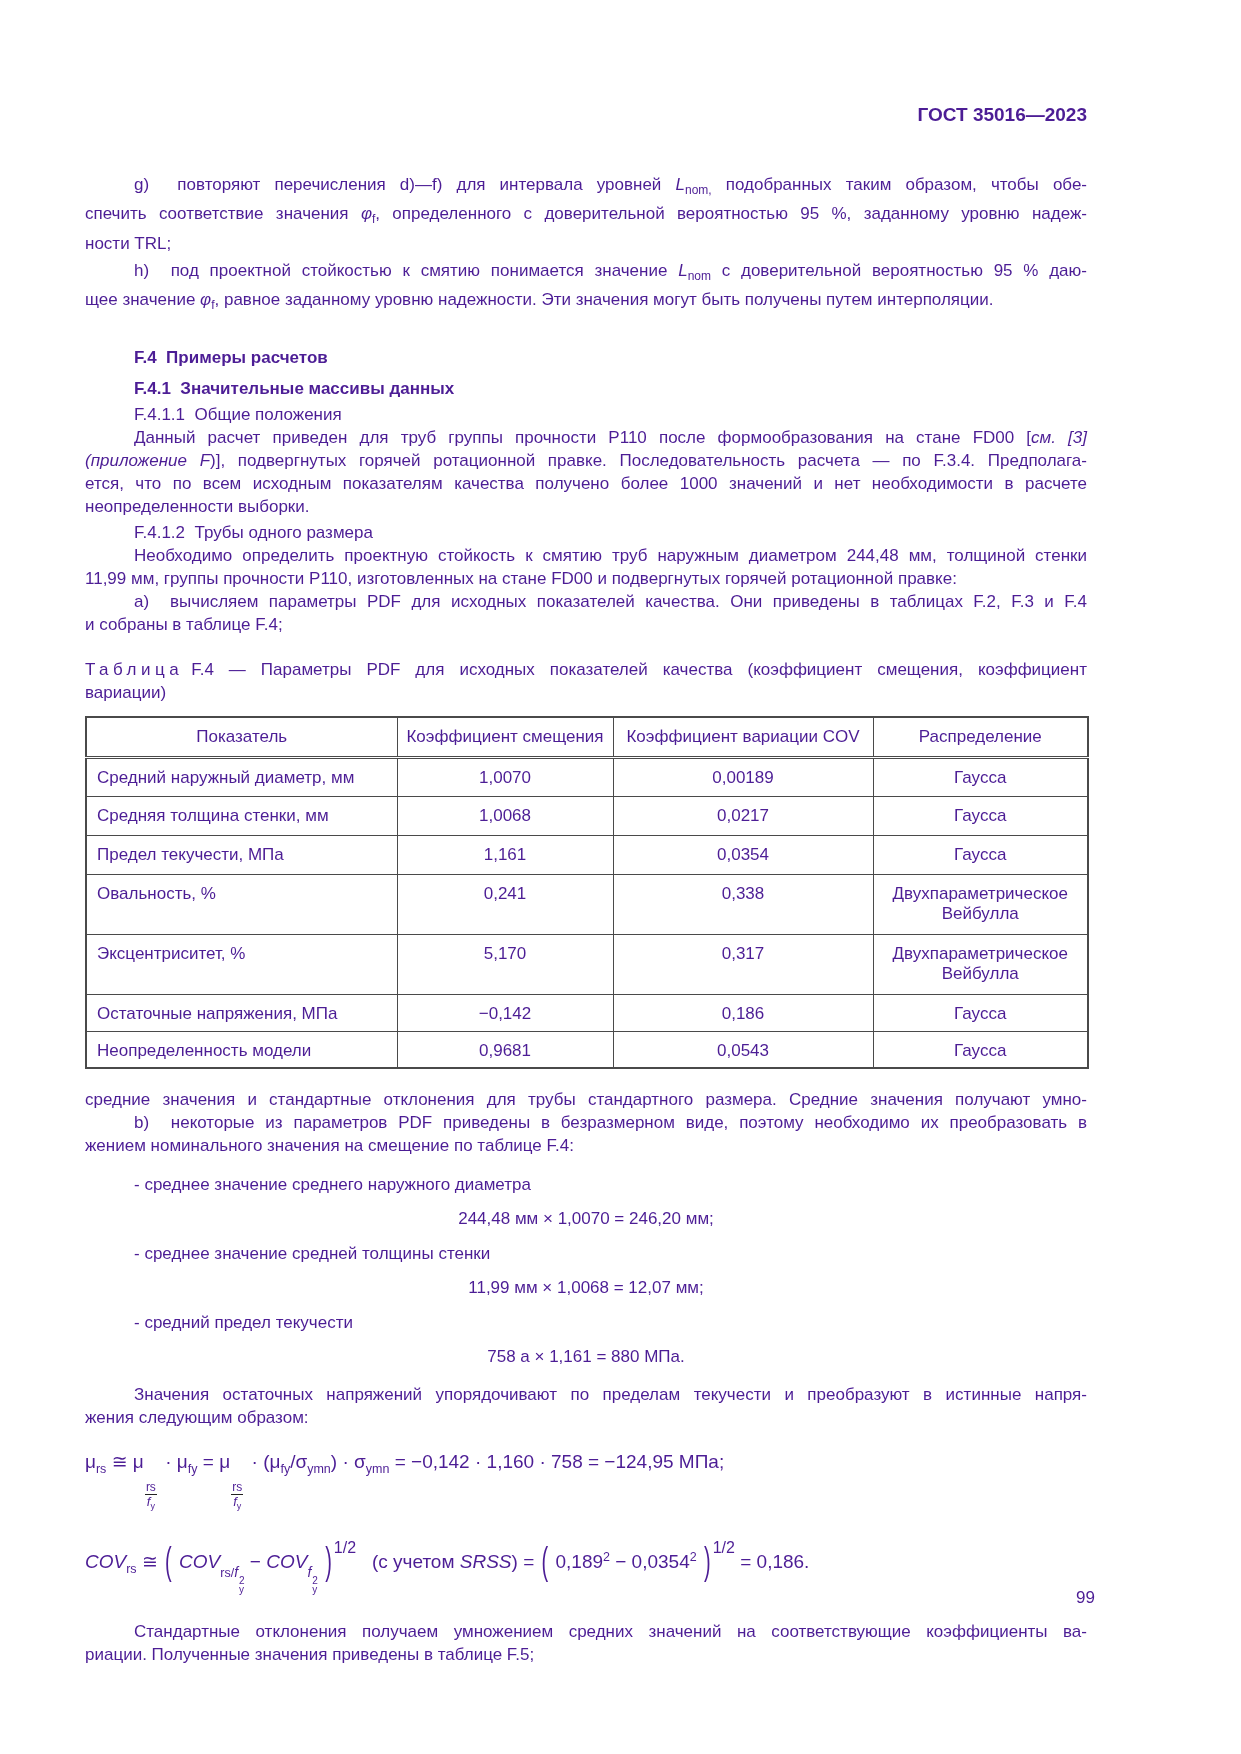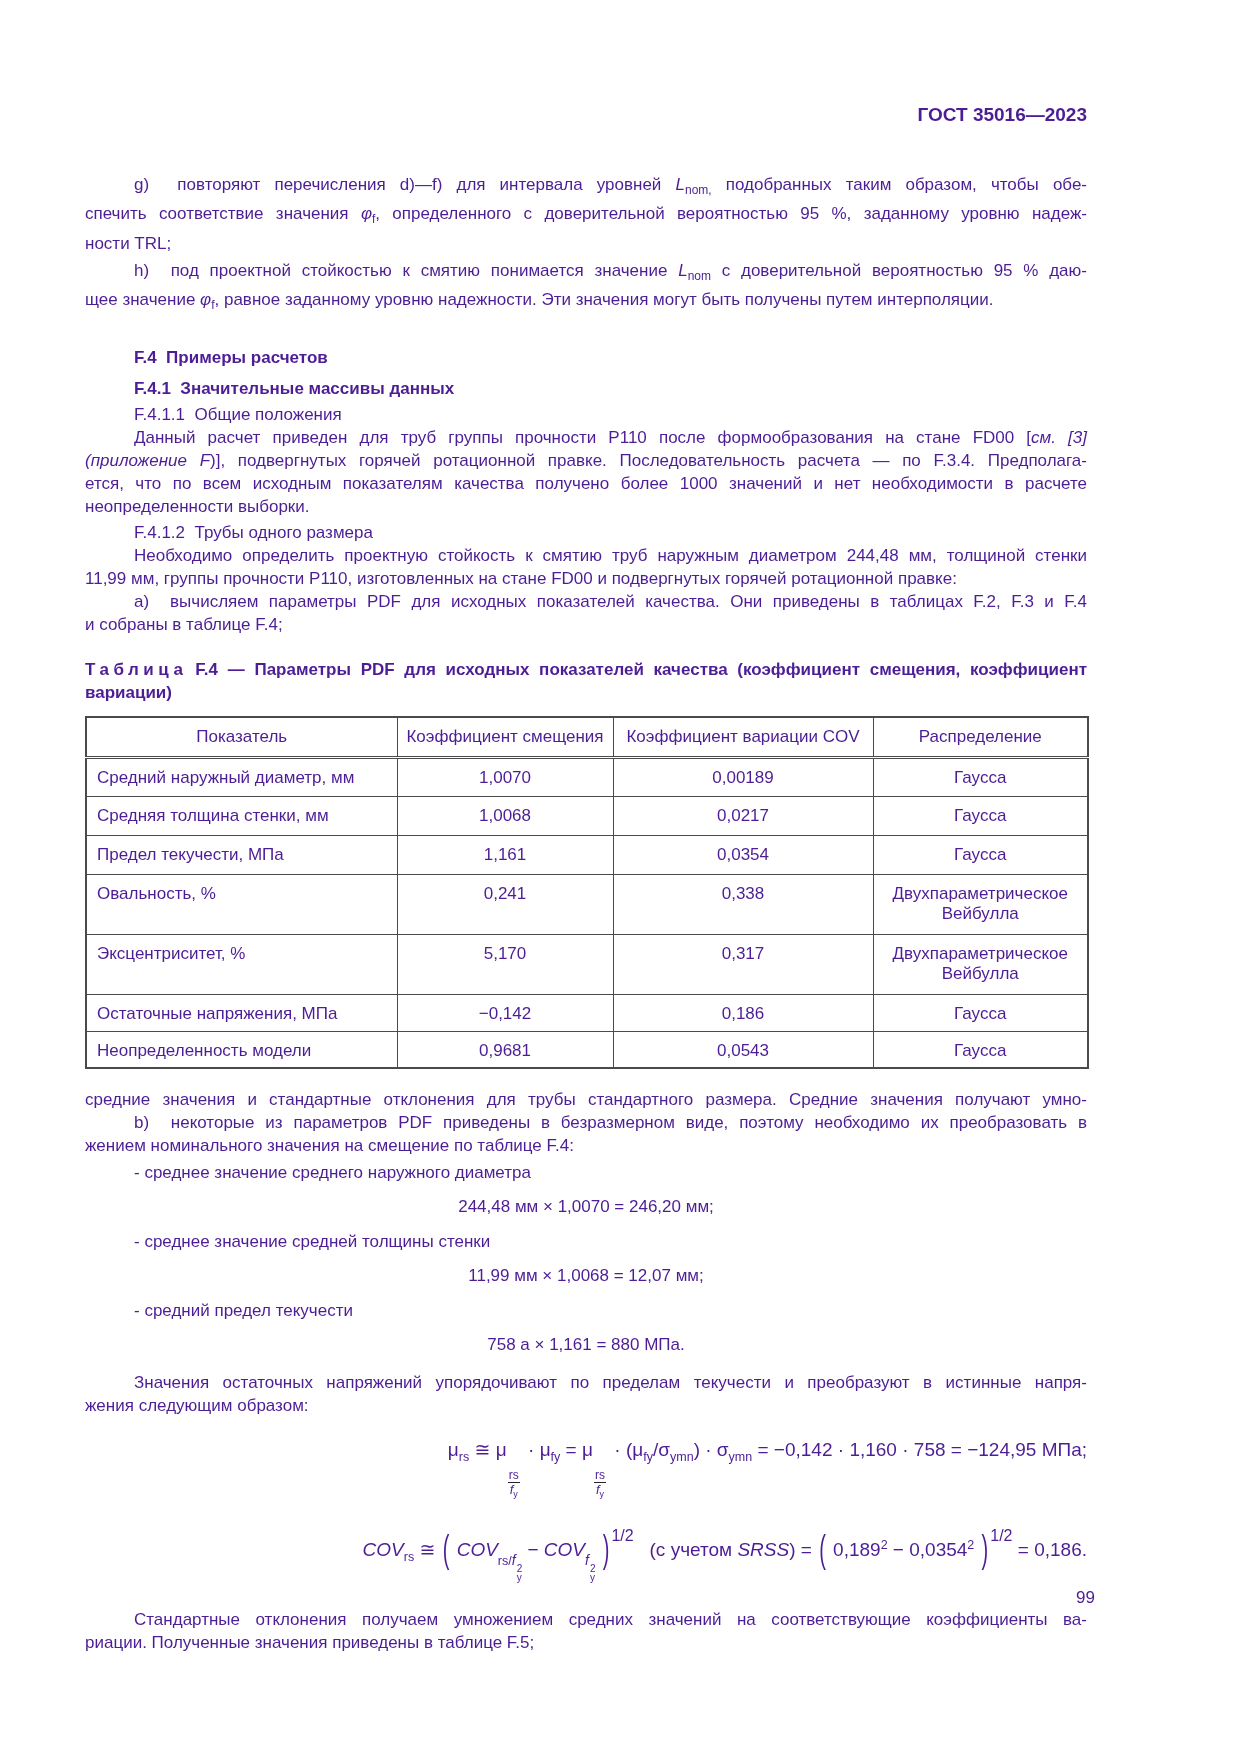--- a/index.html
+++ b/index.html
@@ -20,21 +20,21 @@
   .ln{line-height:23px;text-align:justify;text-align-last:justify;}
   .ln.last{text-align-last:left;}
   .ln.first{padding-left:49px;}
   .single{line-height:23px;padding-left:49px;}
   .h-bold{font-weight:bold;}
 
   i{font-style:italic;}
   sub{font-size:12px;}
 
   
-  .tbl-caption{line-height:24px;font-weight:bold;}
+  .tbl-caption{line-height:24px;}
   .cap-label{letter-spacing:4.5px;margin-right:8px;}
   table.gost{
     width:1002px;border-collapse:collapse;table-layout:fixed;
     border:2px solid #4a4a4a;margin-top:12px;
   }
   table.gost th, table.gost td{
     border:1px solid #4a4a4a;
     font-weight:normal;font-size:17px;
     padding:2px 8px;
   }
@@ -43,21 +43,21 @@
     border-bottom:3px double #4a4a4a;
   }
   table.gost tbody td{vertical-align:top;padding-top:9px;text-align:center;}
   table.gost tbody td.cname{text-align:left;padding-left:10px;}
   tr.r-s{height:39px;} tr.r-t{height:60px;} tr.r-e{height:37px;}
   .col1{width:311px;} .col2{width:216px;} .col3{width:260px;} .col4{width:215px;}
 
   .calc{text-align:center;line-height:23px;}
 
   
-  .equation{text-align:right;font-size:19px;white-space:nowrap;}
+  .equation{text-align:left;font-size:19px;white-space:nowrap;}
   .equation sub{font-size:12.5px;}
   .msub-frac{
     display:inline-flex;flex-direction:column;align-items:center;
     font-size:12px;line-height:13px;vertical-align:-23px;margin:0 3px 0 1px;
   }
   .msub-frac .fb{border-top:1px solid #222;padding:0 2px;}
   .msub-frac .fb i{font-size:13px;}
   .msub-frac .fb sub{font-size:9px;}
   .supsub{
     display:inline-flex;flex-direction:column;align-items:flex-start;
@@ -71,21 +71,21 @@
   .sq{font-size:12.5px;position:relative;top:-7px;}
 
   .pageno{position:absolute;top:1588px;right:146px;font-size:17px;}
 
   
   .mt-g{margin-top:47px;} .mt-h{margin-top:4px;}
   .mt-f4{margin-top:28px;} .mt-f41{margin-top:8px;} .mt-f411{margin-top:3px;}
   .mt-f412{margin-top:3px;}
   .mt-cap{margin-top:22px;}
   .mt-b{margin-top:19px;}
-  .mt-item{margin-top:4px;}
+  .mt-item{margin-top:16px;}
   .mt-calc{margin-top:11px;}
   .mt-item2{margin-top:12px;}
   .mt-res{margin-top:15px;}
   .mt-eq1{margin-top:21px;}
   .mt-eq2{margin-top:37px;}
   .mt-std{margin-top:26px;}
 </style>
 </head>
 <body>
 

